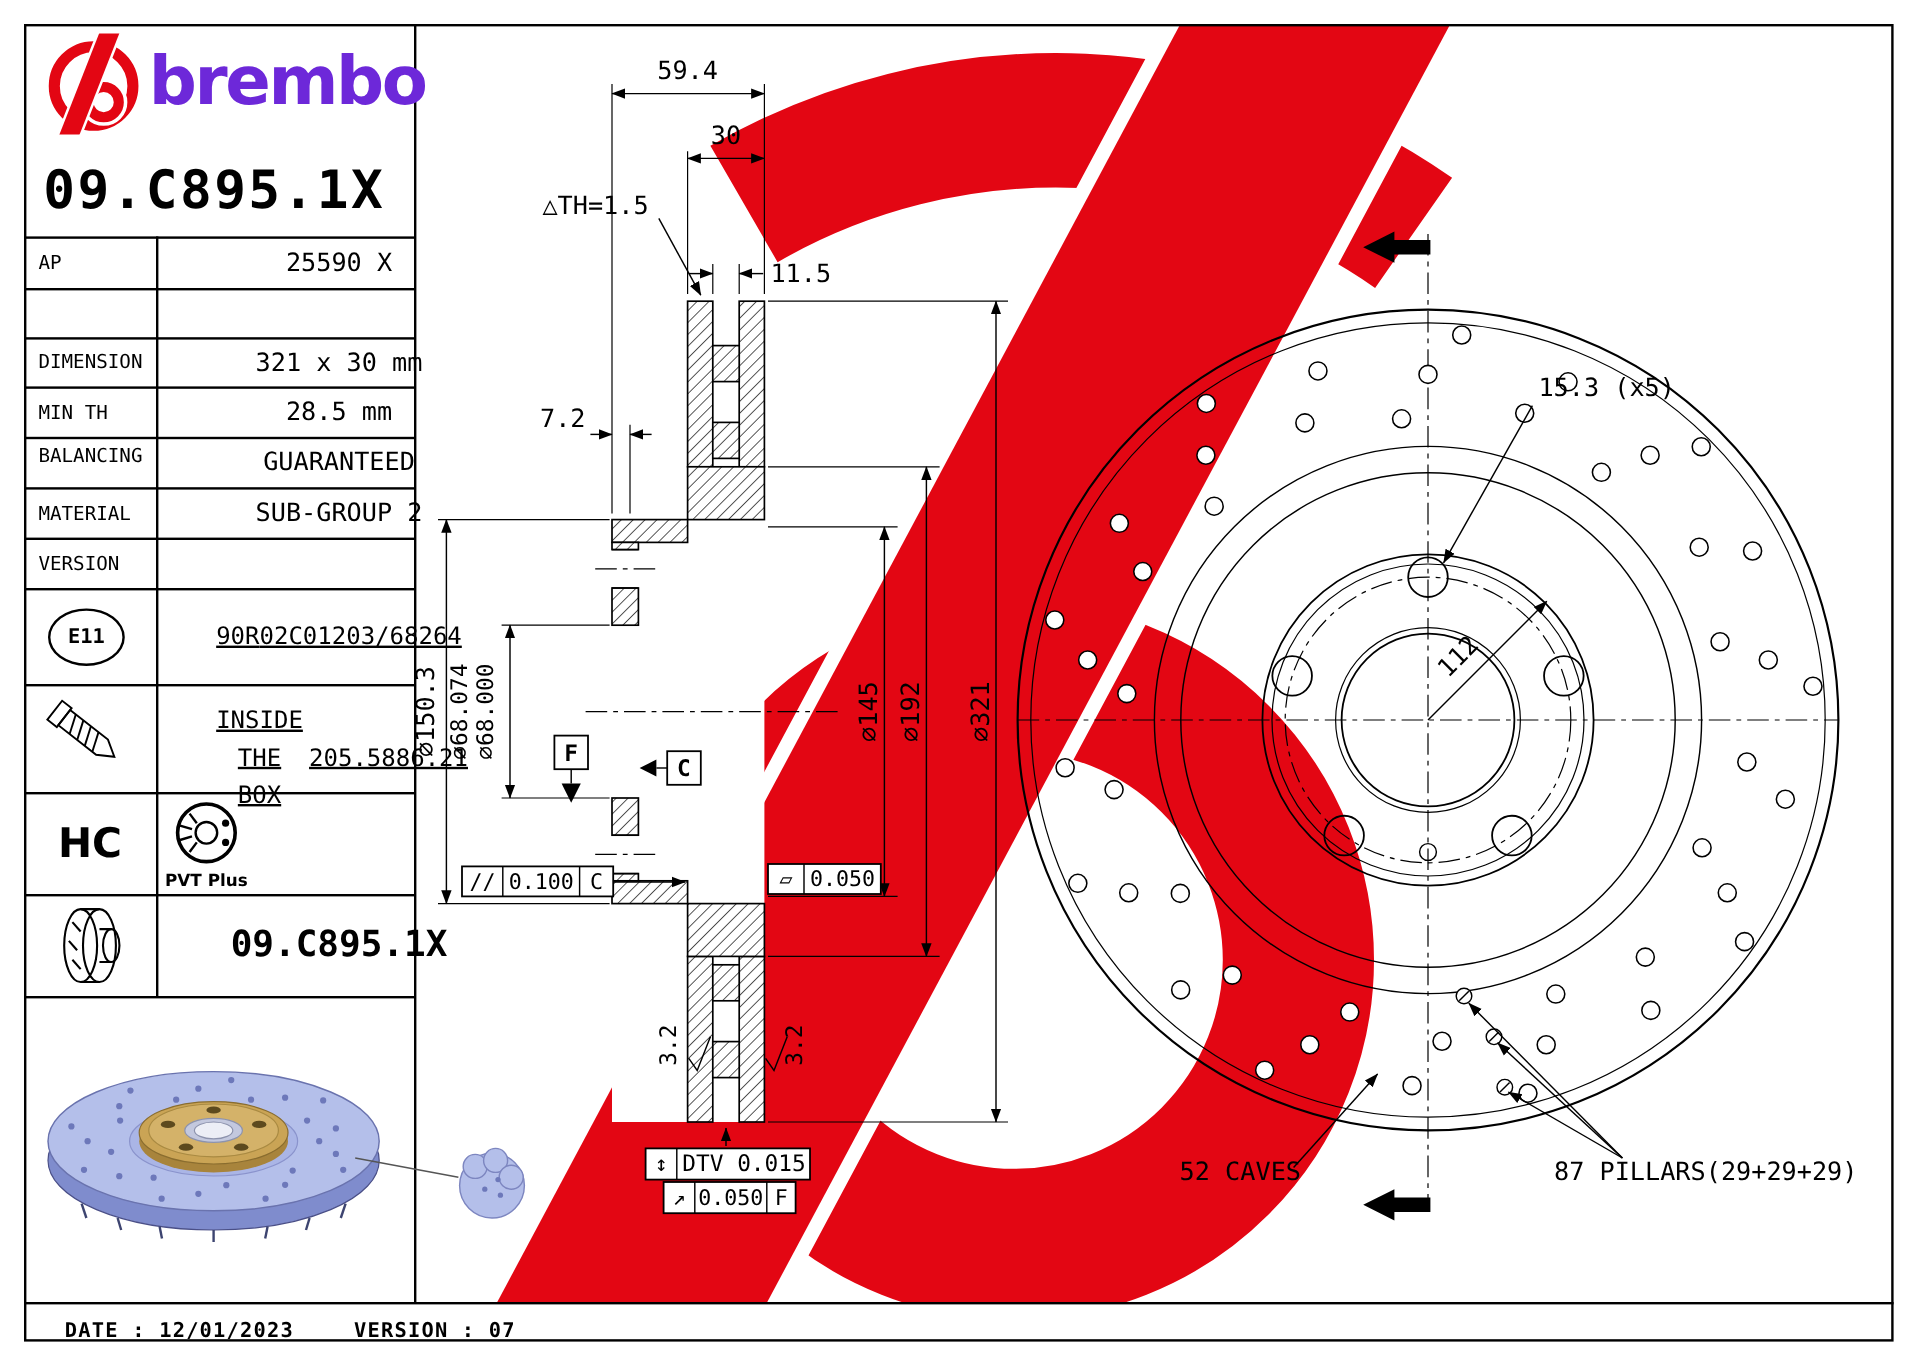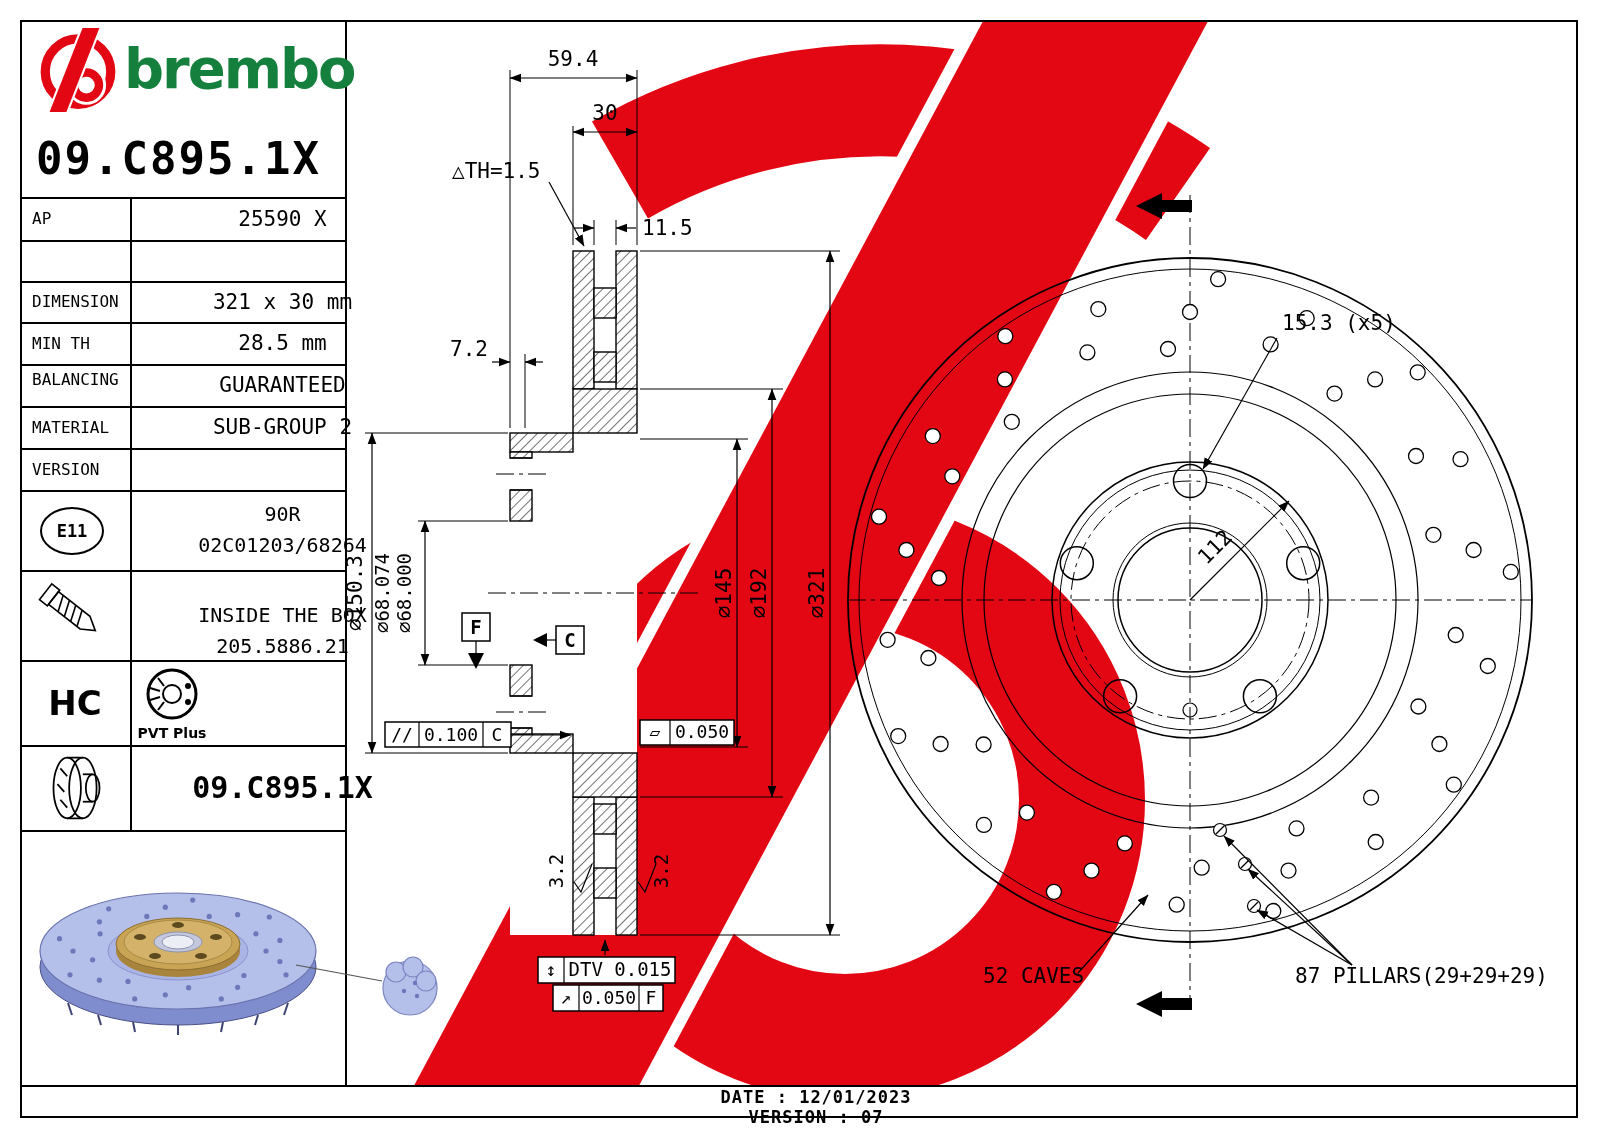--- a/index.html
+++ b/index.html
@@ -2,33 +2,33 @@
 <html><head>
 <meta charset="utf-8">
 <style>
   html,body{margin:0;padding:0;background:#fff;}
   .sheet{position:relative;width:1600px;height:1131px;background:#fff;overflow:hidden;
          font-family:"DejaVu Sans Mono","Liberation Mono",monospace;color:#000;}
   .frame{position:absolute;left:20px;top:20px;width:1558px;height:1098px;
          border:2.5px solid #000;box-sizing:border-box;z-index:5;pointer-events:none;}
   .footer-strip{position:absolute;left:20px;top:1085px;width:1558px;height:46px;
          border-top:2px solid #000;box-sizing:border-box;display:flex;align-items:center;
-         padding-left:34px;font-size:17px;font-weight:bold;letter-spacing:1px;z-index:4;white-space:pre;flex-direction:column;}
+         gap:50px;padding-left:34px;font-size:17px;font-weight:bold;letter-spacing:1px;z-index:4;white-space:pre;}
   .dwg{position:absolute;left:345px;top:20px;width:1235px;height:1065px;z-index:1;}
   .left-panel{position:absolute;left:20px;top:20px;width:325px;height:1065px;
          border-right:2px solid #000;box-sizing:content-box;z-index:2;}
   .hl{position:absolute;left:0;width:325px;height:0;border-top:2px solid #000;}
   .vl{position:absolute;left:110px;top:177px;width:0;height:633px;border-left:2px solid #000;}
   .lbl{position:absolute;left:0;width:110px;display:flex;align-items:center;
        padding-left:12px;box-sizing:border-box;font-size:16px;}
   .val{position:absolute;left:110px;width:215px;display:flex;align-items:center;
        justify-content:center;font-size:21px;text-align:center;padding-left:45px;}
-  .val2{flex-direction:column;line-height:1.55;font-size:20px;}
+  .val2{flex-direction:row;line-height:1.55;font-size:20px;text-decoration:underline;}
   .wordmark{position:absolute;left:104px;top:16px;font-family:"DejaVu Sans","Liberation Sans",sans-serif;
-       font-weight:bold;font-size:56px;color:#15803d;letter-spacing:-2px;}
+       font-weight:bold;font-size:56px;color:#6d28d9;letter-spacing:-2px;}
   .pn-top{position:absolute;left:16px;top:108px;height:60px;display:flex;align-items:center;
        font-size:44px;font-weight:bold;letter-spacing:2px;}
   .pn-bottom{font-size:30px;font-weight:bold;}
   .hc-cell{font-family:"DejaVu Sans","Liberation Sans",sans-serif;font-weight:bold;font-size:34px;justify-content:center;padding-left:0;}
   .e11{position:absolute;left:20px;top:487px;width:60px;height:44px;border:2.5px solid #000;
        border-radius:50%;display:flex;align-items:center;justify-content:center;
        font-size:17px;font-weight:bold;}
   .dwg text{font-family:"DejaVu Sans Mono","DejaVu Sans",monospace;fill:#000;stroke:none;}
   .t18{font-size:18px;} .t19{font-size:19px;} .t21{font-size:21px;}
   .ln{stroke:#000;stroke-width:1.2;fill:none;}

